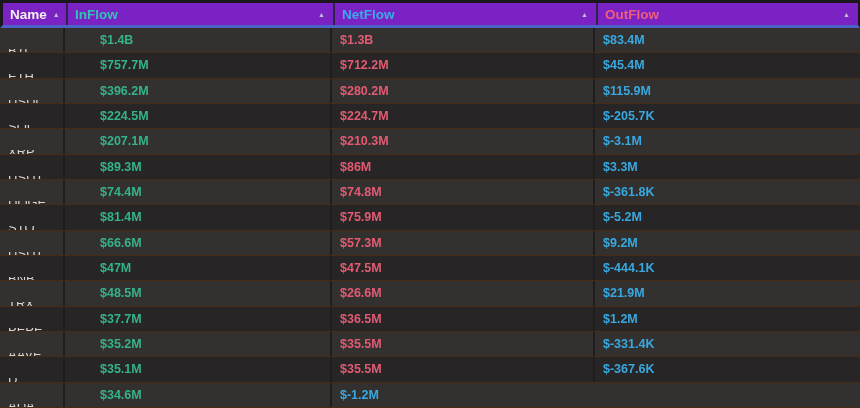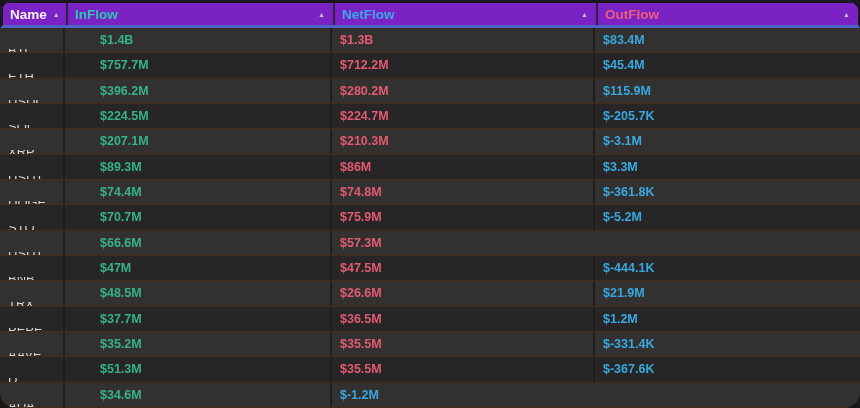--- a/index.html
+++ b/index.html
@@ -3,21 +3,20 @@
 <meta charset="utf-8">
 <style>
   html,body{margin:0;padding:0;background:#191717;}
   *{box-sizing:border-box;}
   .flow-table{
     width:860px;height:408px;
     font-family:"Liberation Sans","DejaVu Sans",sans-serif;
     background:var(--body-bg,#232120);
     display:flex;flex-direction:column;
     overflow:hidden;
-    border-radius:16px;
   }
   
   .thead{
     height:28px;flex:0 0 28px;
     display:grid;grid-template-columns:63px 267px 263px 1fr;
     background:var(--header-bg,#7b22c4);
     border-top:3px solid #1b181d;
     border-left:3px solid #1b181d;
     border-right:2px solid #1b181d;
     border-bottom:3px solid var(--header-underline,#4a63c4);
@@ -121,28 +120,29 @@
         <div class="cell c-net">$3.3M</div>
       </div>
       <div class="row light">
         <div class="cell c-name">DOGE</div>
         <div class="cell c-in">$74.4M</div>
         <div class="cell c-out">$74.8M</div>
         <div class="cell c-net">$-361.8K</div>
       </div>
       <div class="row dark">
         <div class="cell c-name">STO</div>
-        <div class="cell c-in">$70.7M</div>
+        <div class="cell c-in">$81.4M</div>
         <div class="cell c-out">$75.9M</div>
         <div class="cell c-net">$-5.2M</div>
       </div>
       <div class="row light">
         <div class="cell c-name">USD1</div>
         <div class="cell c-in">$66.6M</div>
         <div class="cell c-out">$57.3M</div>
+        <div class="cell c-net">$9.2M</div>
       </div>
       <div class="row dark">
         <div class="cell c-name">BNB</div>
         <div class="cell c-in">$47M</div>
         <div class="cell c-out">$47.5M</div>
         <div class="cell c-net">$-444.1K</div>
       </div>
       <div class="row light">
         <div class="cell c-name">TRX</div>
         <div class="cell c-in">$48.5M</div>
@@ -156,21 +156,21 @@
         <div class="cell c-net">$1.2M</div>
       </div>
       <div class="row light">
         <div class="cell c-name">AAVE</div>
         <div class="cell c-in">$35.2M</div>
         <div class="cell c-out">$35.5M</div>
         <div class="cell c-net">$-331.4K</div>
       </div>
       <div class="row dark">
         <div class="cell c-name">D</div>
-        <div class="cell c-in">$51.3M</div>
+        <div class="cell c-in">$35.1M</div>
         <div class="cell c-out">$35.5M</div>
         <div class="cell c-net">$-367.6K</div>
       </div>
       <div class="row light">
         <div class="cell c-name">ADA</div>
         <div class="cell c-in">$34.6M</div>
         <div class="cell c-net">$-1.2M</div>
       </div>
     </div>
 

